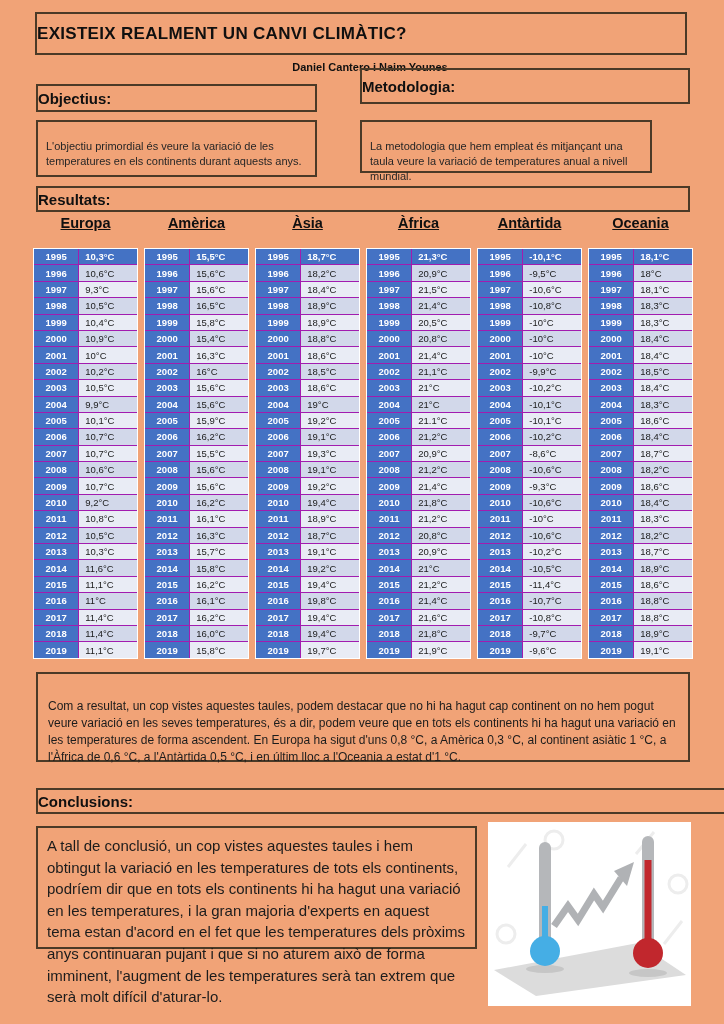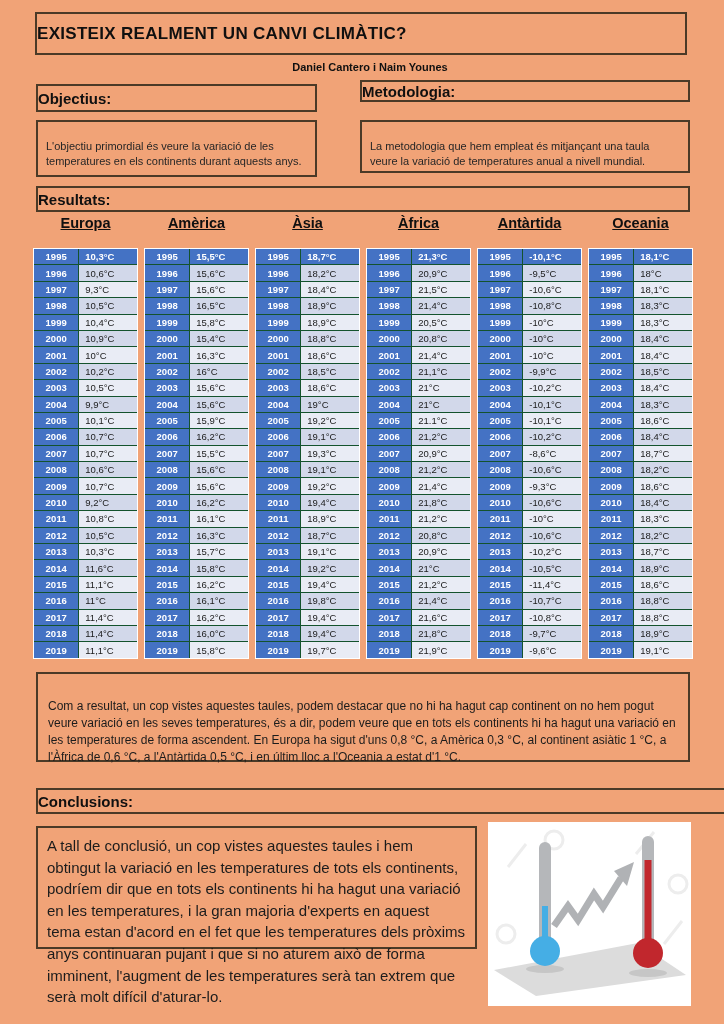--- a/index.html
+++ b/index.html
@@ -10,32 +10,32 @@
   }
   .abs{position:absolute;box-sizing:border-box}
   .bx{border:2px solid #4b3a27;background:transparent}
   .center{display:flex;align-items:center;justify-content:flex-start}
 
   #title-box{left:35px;top:12px;width:652px;height:43px;font-weight:bold;font-size:17px;letter-spacing:.3px;color:#101010}
   #authors{left:8px;top:61px;width:724px;text-align:center;font-weight:bold;font-size:11px;color:#101010}
 
   .sec-head{font-weight:bold;font-size:15px;color:#101010}
   #obj-head{left:36px;top:84px;width:281px;height:28px}
-  #met-head{left:360px;top:80px;width:330px;height:22px}
+  #met-head{left:360px;top:68px;width:330px;height:36px}
 
   .body-text{font-size:11px;line-height:1.38;padding:17px 8px;color:#262626}
   #obj-body{left:36px;top:120px;width:281px;height:57px}
-  #met-body{left:360px;top:120px;width:330px;height:53px}
+  #met-body{left:360px;top:120px;width:292px;height:53px}
 
   #res-head{left:36px;top:186px;width:654px;height:26px}
 
   #tables{left:33px;top:215px;width:660px;display:flex;gap:6px}
   .ttable{flex:1;min-width:0}
   .tname{text-align:center;font-weight:bold;font-size:14.5px;text-decoration:underline;color:#101010;margin-bottom:17px}
-  .tbody{background:#14532d;display:flex;flex-direction:column;gap:1px;border:1px solid #fff}
+  .tbody{background:#a21caf;display:flex;flex-direction:column;gap:1px;border:1px solid #fff}
   .trow{display:flex;gap:1px;height:15.4px}
   .ycell{width:43%;background:#4472C4;color:#fff;font-weight:bold;font-size:9.5px;display:flex;align-items:center;justify-content:center}
   .vcell{flex:1;font-size:9.5px;display:flex;align-items:center;padding-left:6px;color:#1b1b1b}
   .trow.dark .vcell{background:#D2D8EA}
   .trow.light .vcell{background:#E9ECF5}
   .trow.first .vcell{background:#4472C4;color:#fff;font-weight:bold}
 
   #res-body{left:36px;top:672px;width:654px;height:90px;font-size:12px;line-height:1.42;padding:24px 10px}
   #conc-head{left:36px;top:788px;width:704px;height:26px}
   #conc-body{left:36px;top:826px;width:441px;height:123px;font-size:15px;line-height:1.44;padding:7px 9px}

